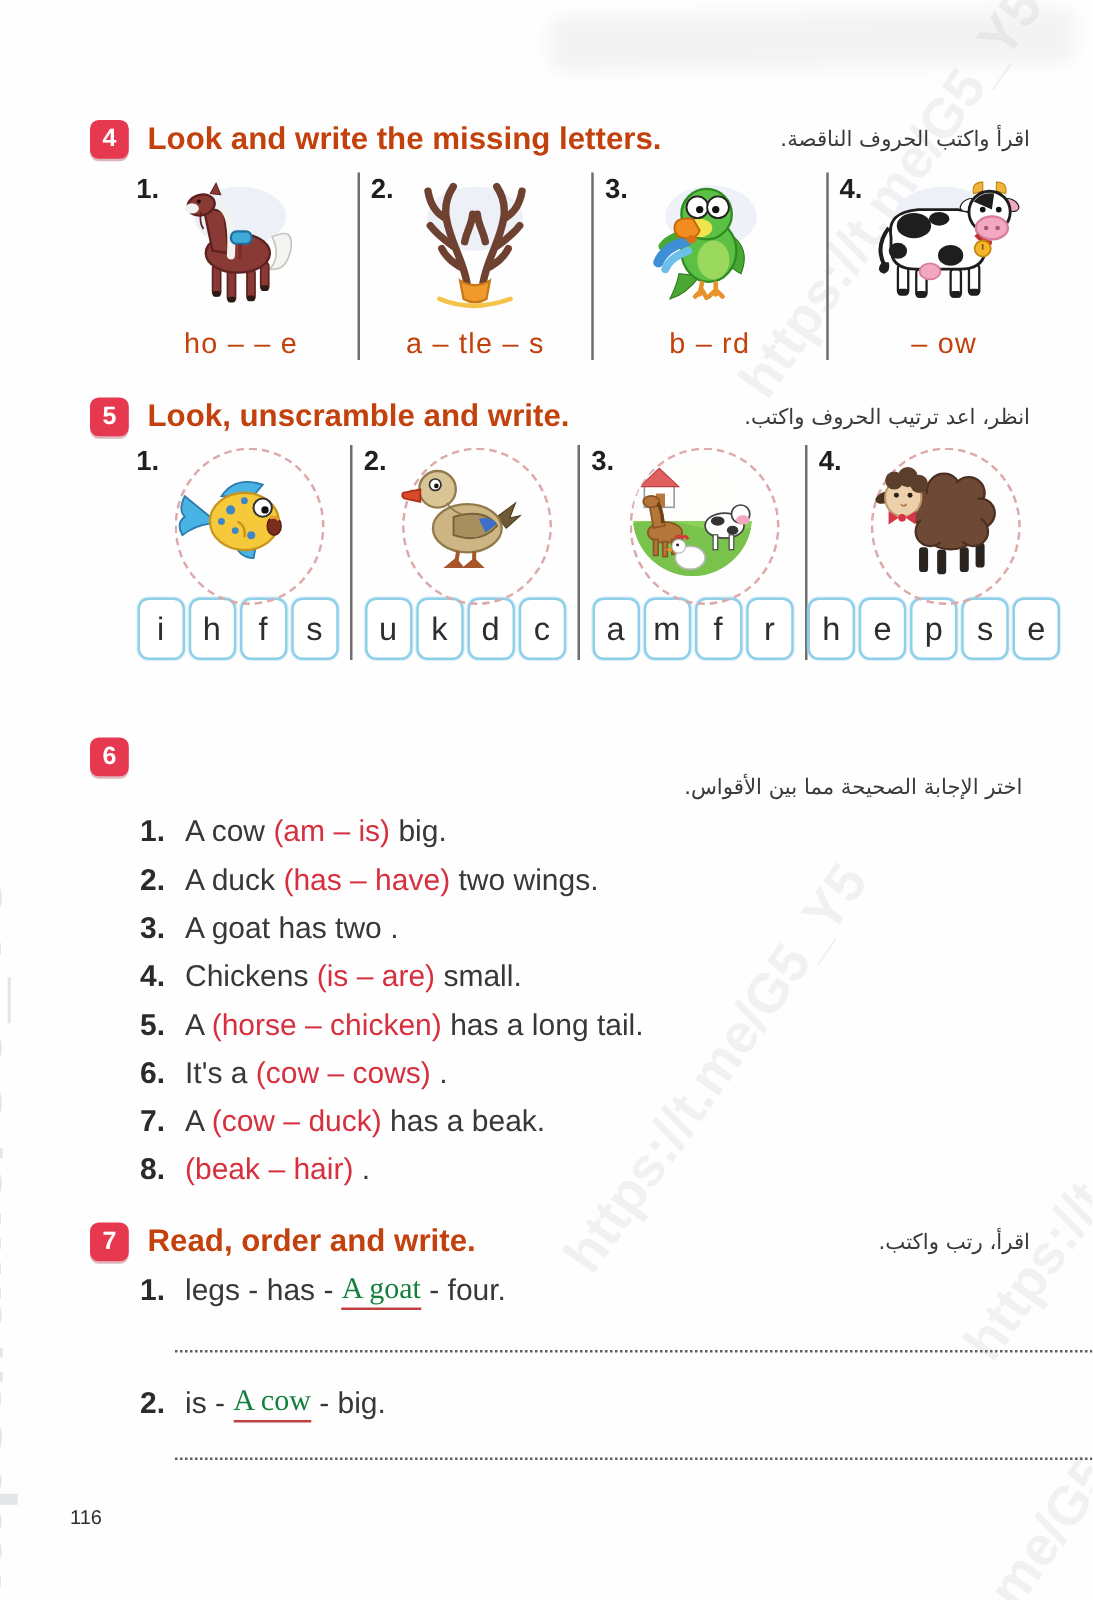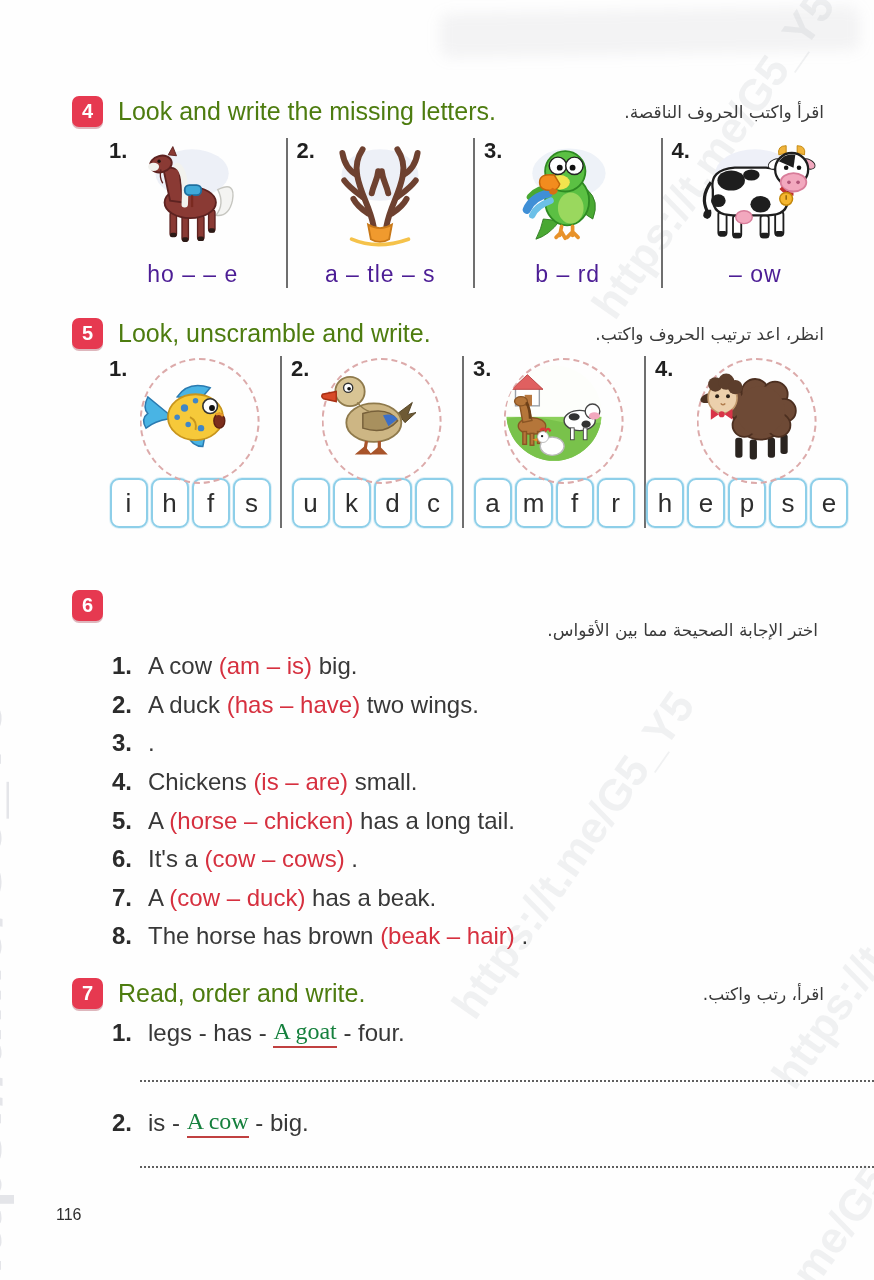--- a/index.html
+++ b/index.html
@@ -11,32 +11,32 @@
         letter-spacing:2px;white-space:nowrap;}
   .wm-d{position:absolute;font-size:44px;font-weight:bold;color:rgba(150,152,162,0.13);
         white-space:nowrap;transform:rotate(-55deg);}
   .smudge{position:absolute;background:rgba(150,150,156,0.10);filter:blur(7px);
         border-radius:10px;}
   
   .ex-header{position:absolute;left:72px;right:50px;display:flex;align-items:center;}
   .badge{width:31px;height:31px;flex:0 0 31px;background:#e63950;color:#fff;border-radius:7px;
         display:flex;align-items:center;justify-content:center;font-weight:bold;font-size:20px;
         box-shadow:0 2px 0 rgba(150,20,40,.30);}
-  .ex-title{color:#4d7c0f;font-weight:normal;font-size:25px;margin-left:15px;}
+  .ex-title{color:#c2410c;font-weight:bold;font-size:25px;margin-left:15px;}
   .ex-ar{margin-left:auto;font-size:17px;color:#3a3a3a;direction:rtl;
         font-family:"DejaVu Sans",sans-serif;}
   .ar-line{position:absolute;right:56px;font-size:17px;color:#3a3a3a;direction:rtl;
         font-family:"DejaVu Sans",sans-serif;}
   
   .items-row{position:absolute;left:100px;right:26px;display:flex;}
   .item{flex:1;position:relative;display:flex;flex-direction:column;align-items:center;}
   .item + .item{border-left:2px solid #6f6f6f;}
   .item-num{position:absolute;top:0;left:9px;font-weight:bold;font-size:22px;color:#1f1f1f;}
   .img-wrap{margin-top:4px;position:relative;z-index:1;}
-  .item-answer{margin-top:auto;font-size:23px;color:#4c1d95;letter-spacing:1px;text-align:center;}
+  .item-answer{margin-top:auto;font-size:23px;color:#c2410c;letter-spacing:1px;text-align:center;}
   .dash-circle{position:absolute;top:2px;left:50%;transform:translateX(-42%);
         width:116px;height:122px;border:2px dashed #dcaaaa;border-radius:50%;}
   .letters{margin-top:auto;display:flex;gap:3px;}
   .letterbox{width:34px;height:46px;border:2px solid #8ecfe9;border-radius:9px;background:#fff;
         display:flex;align-items:center;justify-content:center;font-size:26px;color:#2e2e2e;
         box-shadow:0 0 0 1px rgba(142,207,233,.25);}
   
   .sent{display:flex;align-items:center;height:38.6px;font-size:24px;color:#383838;}
   .sent span{white-space:pre;}
   .sent-num{font-weight:bold;width:36px;flex:0 0 36px;color:#2b2b2b;}
@@ -395,20 +395,21 @@
           <span> big.</span>
       </div>
       <div class="sent">
         <span class="sent-num">2.</span>
           <span>A duck </span>
           <span class="red">(has – have)</span>
           <span> two wings.</span>
       </div>
       <div class="sent">
         <span class="sent-num">3.</span>
+          <span>A goat has two </span>
           <span>.</span>
       </div>
       <div class="sent">
         <span class="sent-num">4.</span>
           <span>Chickens </span>
           <span class="red">(is – are)</span>
           <span> small.</span>
       </div>
       <div class="sent">
         <span class="sent-num">5.</span>
@@ -423,21 +424,20 @@
           <span> .</span>
       </div>
       <div class="sent">
         <span class="sent-num">7.</span>
           <span>A </span>
           <span class="red">(cow – duck)</span>
           <span> has a beak.</span>
       </div>
       <div class="sent">
         <span class="sent-num">8.</span>
-          <span>The horse has brown </span>
           <span class="red">(beak – hair)</span>
           <span> .</span>
       </div>
     </div>
   </div>
 
   <div>
     <div class="ex-header" style="top:978px;">
       <span class="badge">7</span>
       <span class="ex-title">Read, order and write.</span>

